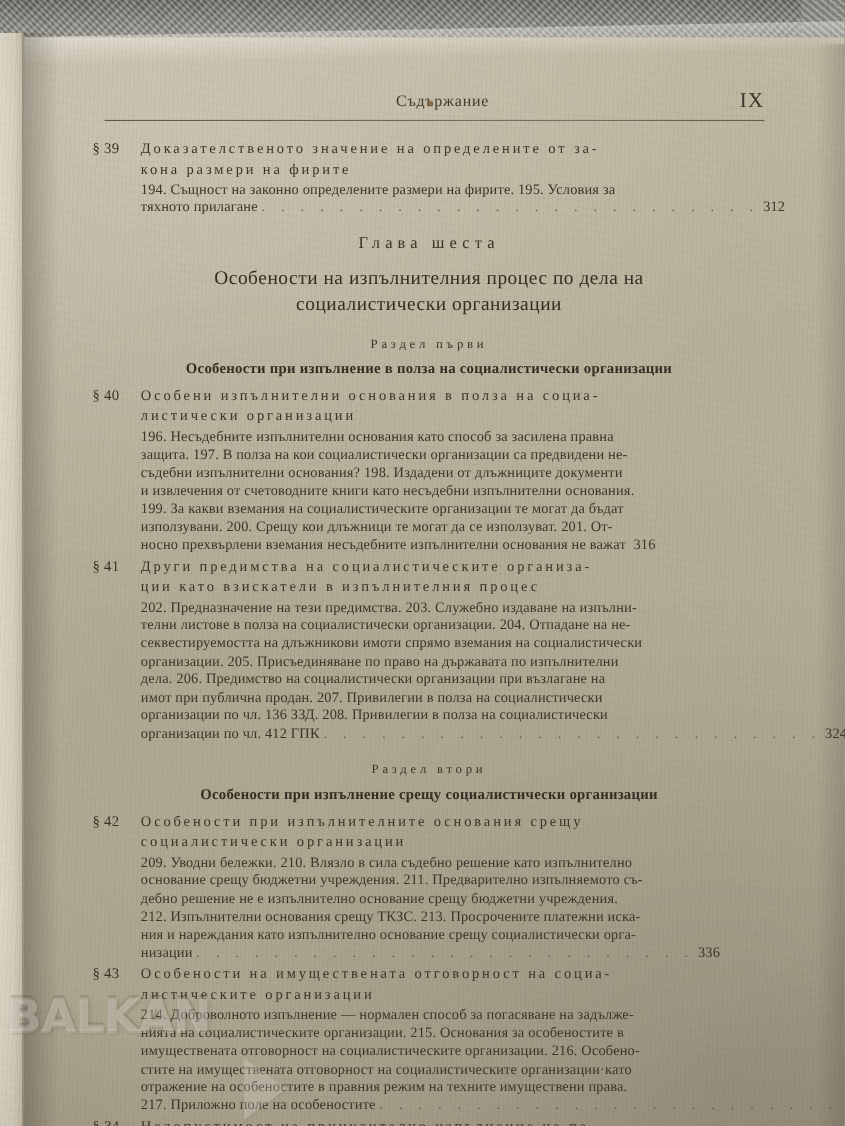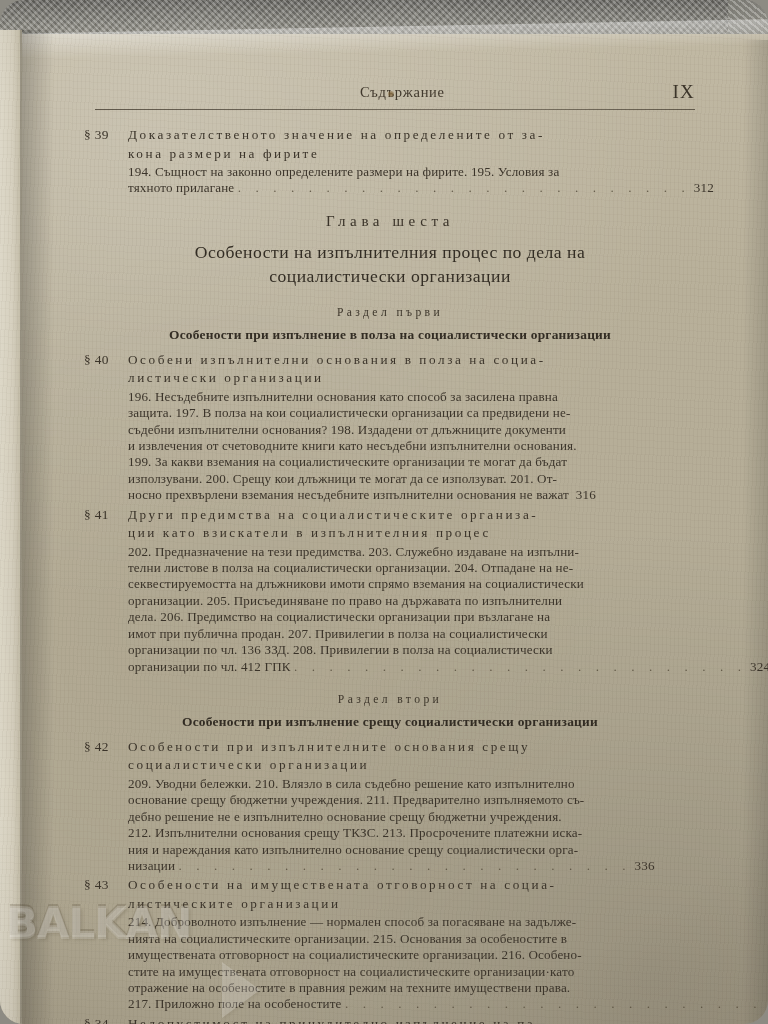--- a/index.html
+++ b/index.html
@@ -1,21 +1,21 @@
 <!DOCTYPE html>
 <html><head>
 <meta charset="utf-8">
 <style>
   html,body{margin:0;padding:0;}
   body{
     width:768px;height:1024px;overflow:hidden;
     background:#8d8b83;
     font-family:"Liberation Serif", serif;
   }
-  #scene{position:relative;width:768px;height:1024px;overflow:hidden;border-radius:24px;}
+  #scene{position:relative;width:768px;height:1024px;overflow:hidden;}
 
   
   .cloth{
     position:absolute;left:0;top:0;width:768px;height:46px;
     background:
       repeating-linear-gradient(45deg, rgba(255,255,255,.16) 0 2px, rgba(0,0,0,.10) 2px 4px),
       repeating-linear-gradient(-45deg, rgba(255,255,255,.10) 0 3px, rgba(0,0,0,.08) 3px 6px),
       linear-gradient(180deg,#6e6d68 0%,#8a8982 45%,#a9a79c 100%);
     filter:blur(.2px);
   }

